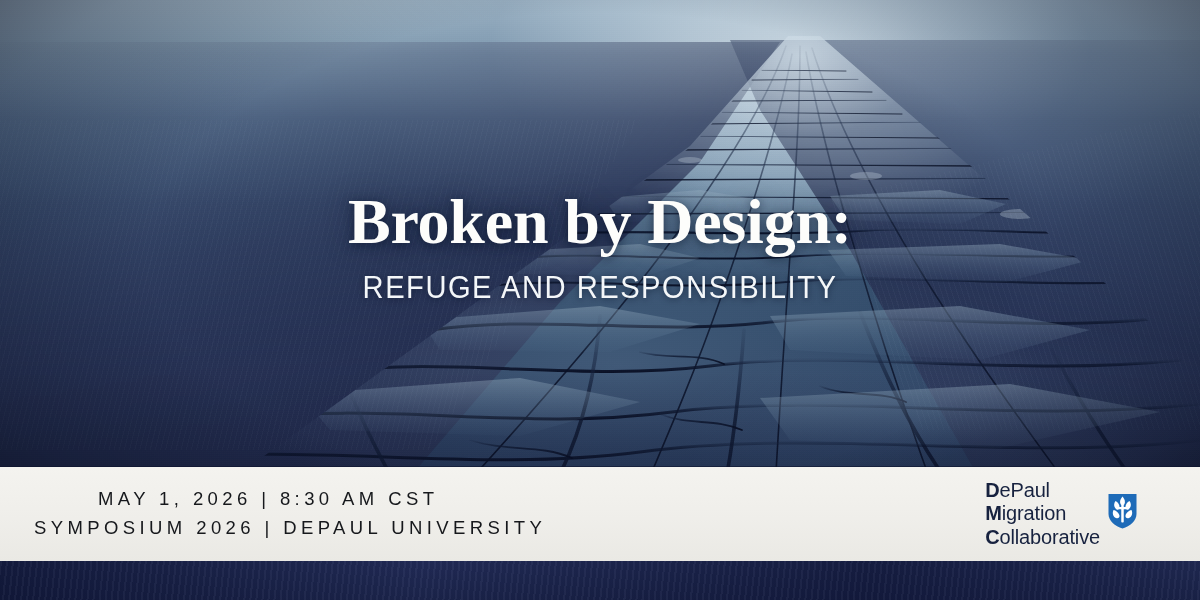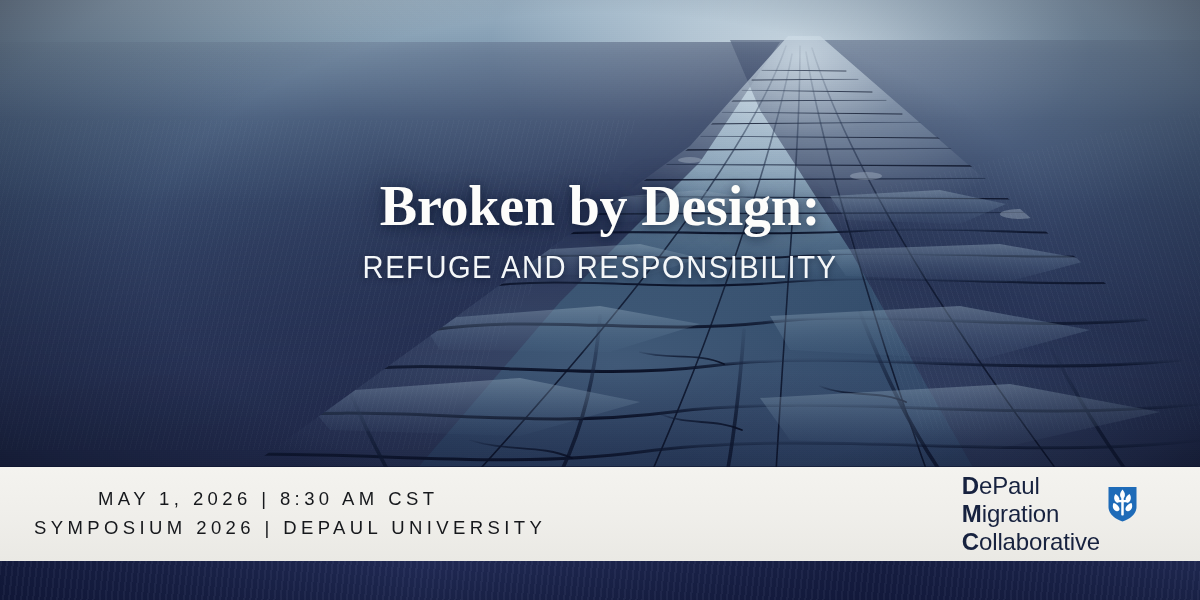--- a/index.html
+++ b/index.html
@@ -132,26 +132,26 @@
     position: absolute;
     left: 0;
     top: 178px;
     width: 1200px;
     text-align: center;
     z-index: 6;
   }
   .main-title {
     font-family: "Liberation Serif", "DejaVu Serif", serif;
     font-weight: bold;
-    font-size: 56px;
+    font-size: 64px;
     line-height: 1.0;
     color: #fdfdfb;
     letter-spacing: -0.2px;
     text-shadow: 0 2px 10px rgba(6,14,36,0.55), 0 0 28px rgba(10,20,46,0.40);
-    margin: 0;
+    margin: 12px;
     white-space: nowrap;
   }
   .sub-title {
     font-family: "Liberation Sans", sans-serif;
     font-weight: 300;
     font-size: 31px;
     color: #f4f7f9;
     letter-spacing: 1.6px;
     margin: 16px 0 0 0;
     text-shadow: 0 1px 7px rgba(6,14,36,0.55);
@@ -190,21 +190,21 @@
 
   
   .logo {
     margin-right: 62px;
     display: flex;
     align-items: center;
     gap: 7px;
   }
   .logo-words {
     font-family: "Liberation Sans", sans-serif;
-    font-size: 24px;
+    font-size: 20px;
     line-height: 1.17;
     color: #17223f;
     letter-spacing: -0.15px;
     white-space: nowrap;
   }
   .logo-words .lead {
     font-weight: bold;
   }
   .logo-shield {
     width: 31px;

